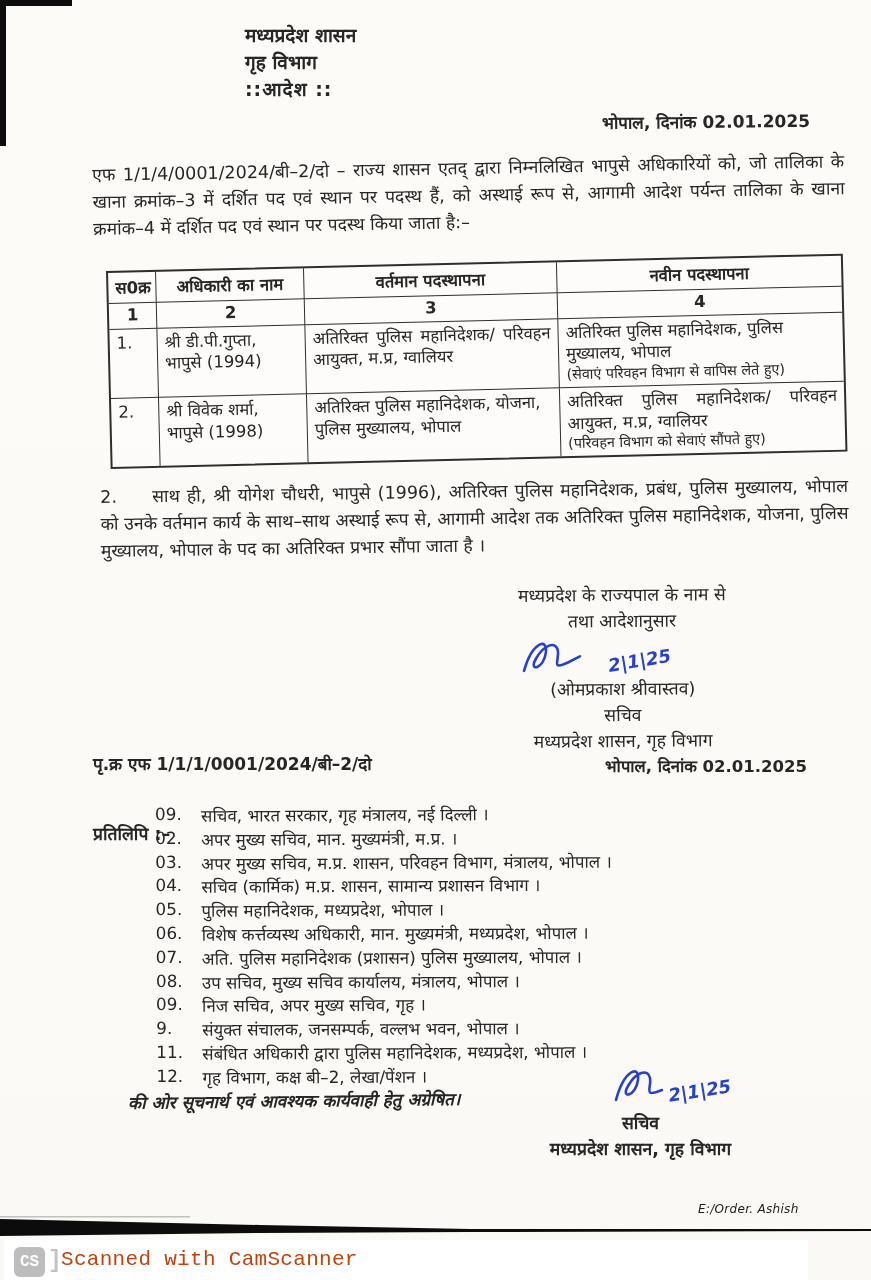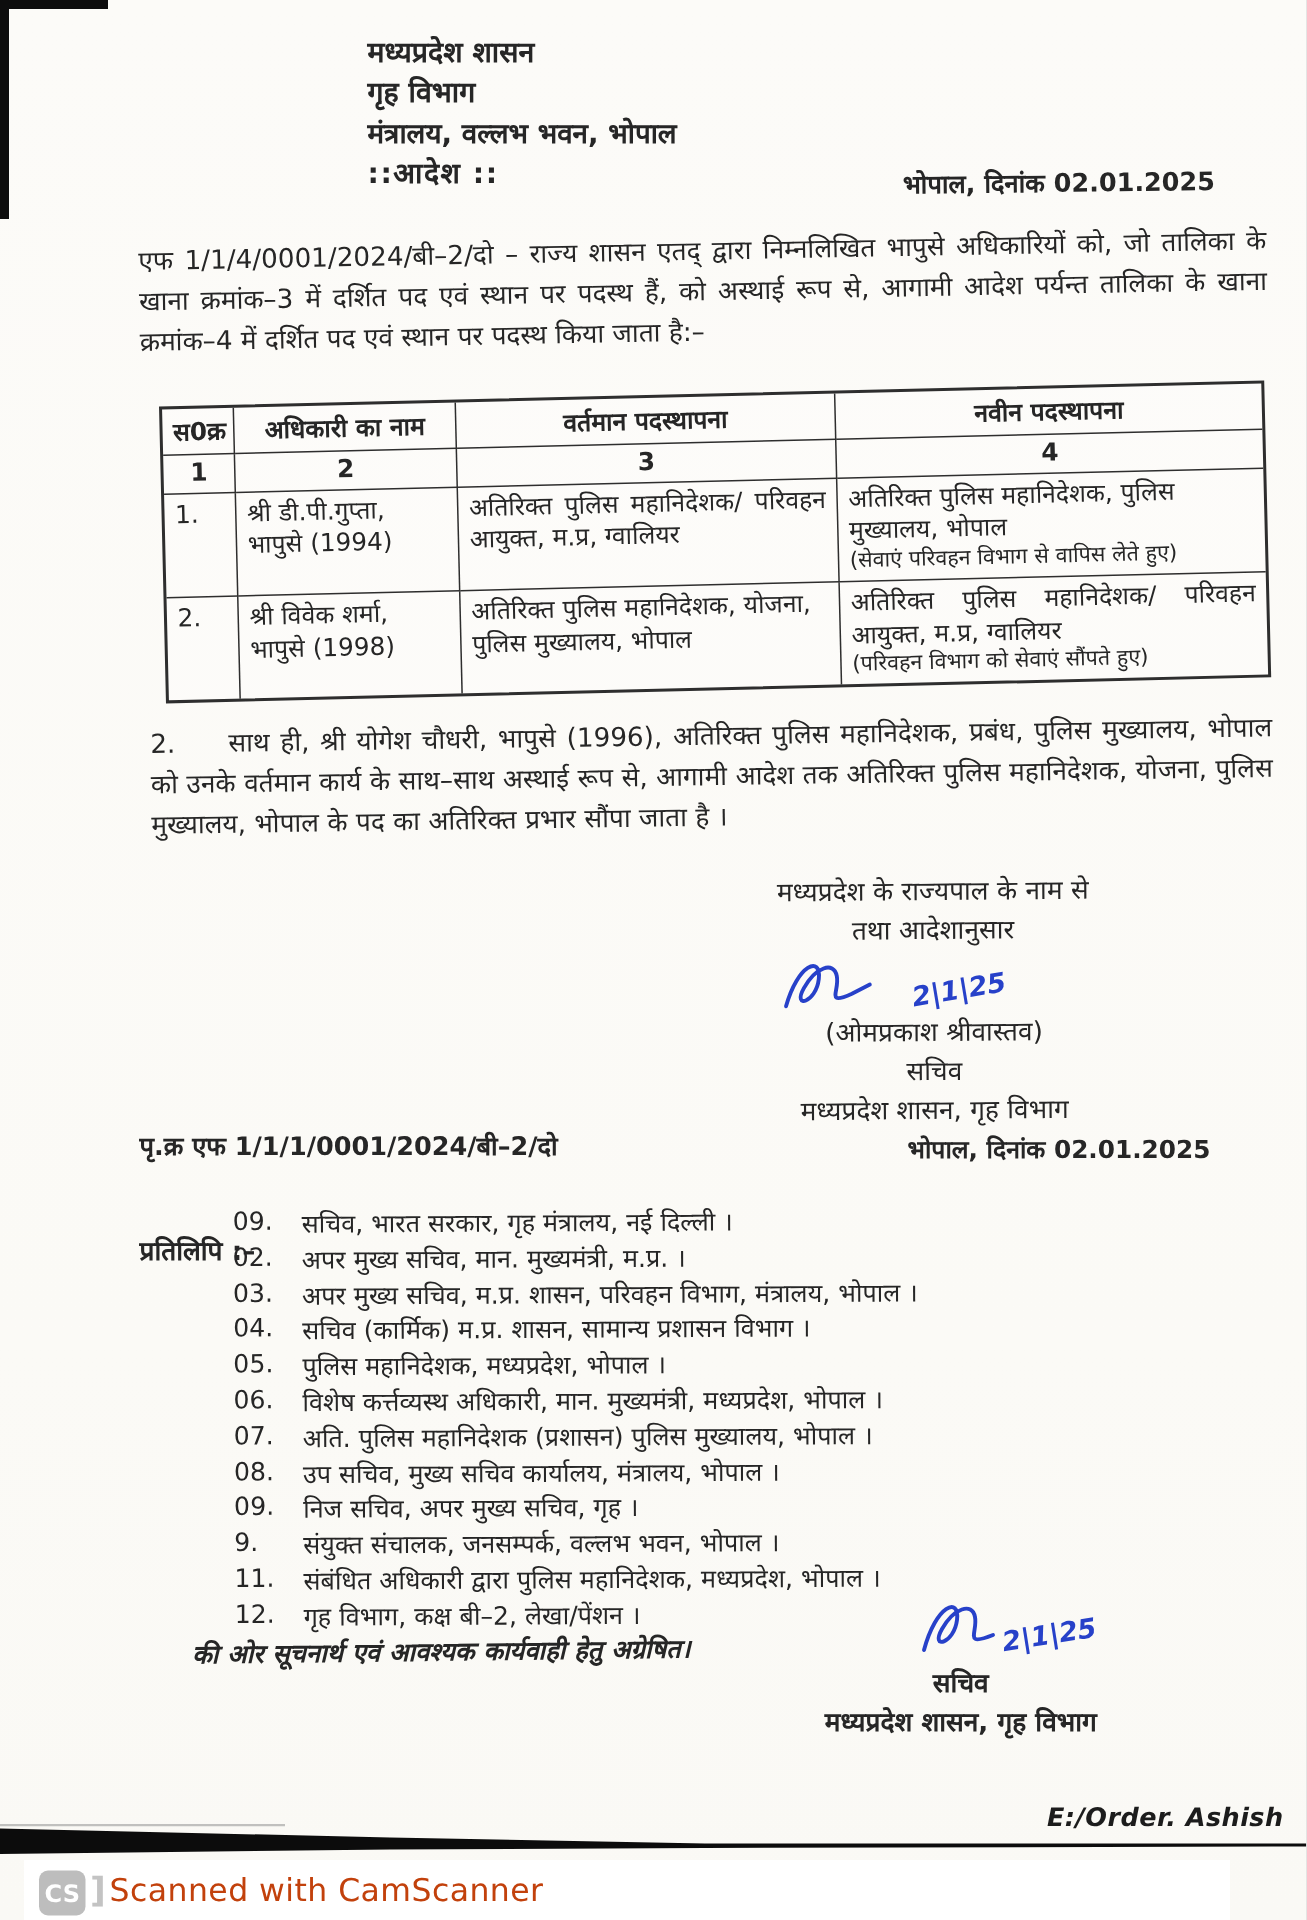--- a/index.html
+++ b/index.html
@@ -42,41 +42,40 @@
   
   .ref-line{left:93px;top:752px;width:752px;font-size:17px;font-weight:700;}
   .ref-right{position:absolute;right:38px;top:2px;font-weight:700;font-size:16.5px;}
   .copy-label{left:93px;top:780px;font-size:17.5px;font-weight:700;margin-top:41px;}
   .copy-list{left:155px;top:804px;width:620px;font-size:16.8px;font-weight:500;transform:rotate(-0.3deg);transform-origin:0 0;}
   .copy-item{display:flex;height:23.8px;align-items:flex-start;}
   .copy-item .no{width:46px;flex:none;}
   .fwd-note{left:128px;top:1089px;font-size:17px;font-weight:700;font-style:italic;transform:rotate(-0.7deg);}
   .sig2-scribble{left:612px;top:1062px;}
   .sig2{left:468px;top:1110px;width:345px;text-align:center;font-size:17.5px;line-height:26px;font-weight:700;}
-  .file-note{left:698px;top:1202px;font-size:17px;font-weight:700;font-style:italic;color:#1c1c1c;letter-spacing:0.3px;}
+  .file-note{left:698px;top:1202px;font-size:12px;font-weight:400;font-style:italic;color:#1c1c1c;letter-spacing:0.3px;}
   
   .wedge{left:0;top:1216px;width:871px;height:26px;}
-  .cs-bar{left:16px;top:1240px;width:804px;height:40px;background:#ffffff;}
+  .cs-bar{left:4px;top:1240px;width:804px;height:40px;background:#ffffff;font-family:Liberation Mono, monospace;}
   .cs-logo{position:absolute;left:10px;top:7px;width:31px;height:30px;background:#bdbdbd;border-radius:6px;
     display:flex;align-items:center;justify-content:center;color:#fff;font-weight:700;font-size:16px;}
   .cs-bracket{position:absolute;left:44px;top:6px;color:#c3c3c3;font-size:23px;font-weight:700;line-height:30px;}
   .cs-text{position:absolute;left:57px;top:8px;font-size:21px;color:#c2410c;font-weight:500;letter-spacing:0.3px;}
 </style>
 </head>
 <body>
 
 <div class="page">
 
   <div class="abs edge-top"></div>
   <div class="abs edge-left"></div>
 
   <div class="abs hdr">
     <div>मध्यप्रदेश शासन</div>
     <div>गृह विभाग</div>
-    <div class="l3">मंत्रालय, वल्लभ भवन, भोपाल</div>
     <div class="l4">::आदेश ::</div>
   </div>
   <div class="abs place-date">भोपाल, दिनांक 02.01.2025</div>
 
   <div class="abs para1">एफ 1/1/4/0001/2024/बी–2/दो – राज्य शासन एतद् द्वारा निम्नलिखित भापुसे अधिकारियों को, जो तालिका के खाना क्रमांक–3 में दर्शित पद एवं स्थान पर पदस्थ हैं, को अस्थाई रूप से, आगामी आदेश पर्यन्त तालिका के खाना क्रमांक–4 में दर्शित पद एवं स्थान पर पदस्थ किया जाता है:–</div>
 
   <div class="abs doc-table">
     <div class="tc hed">स0क्र</div>
     <div class="tc hed">अधिकारी का नाम</div>
     <div class="tc hed">वर्तमान पदस्थापना</div>

